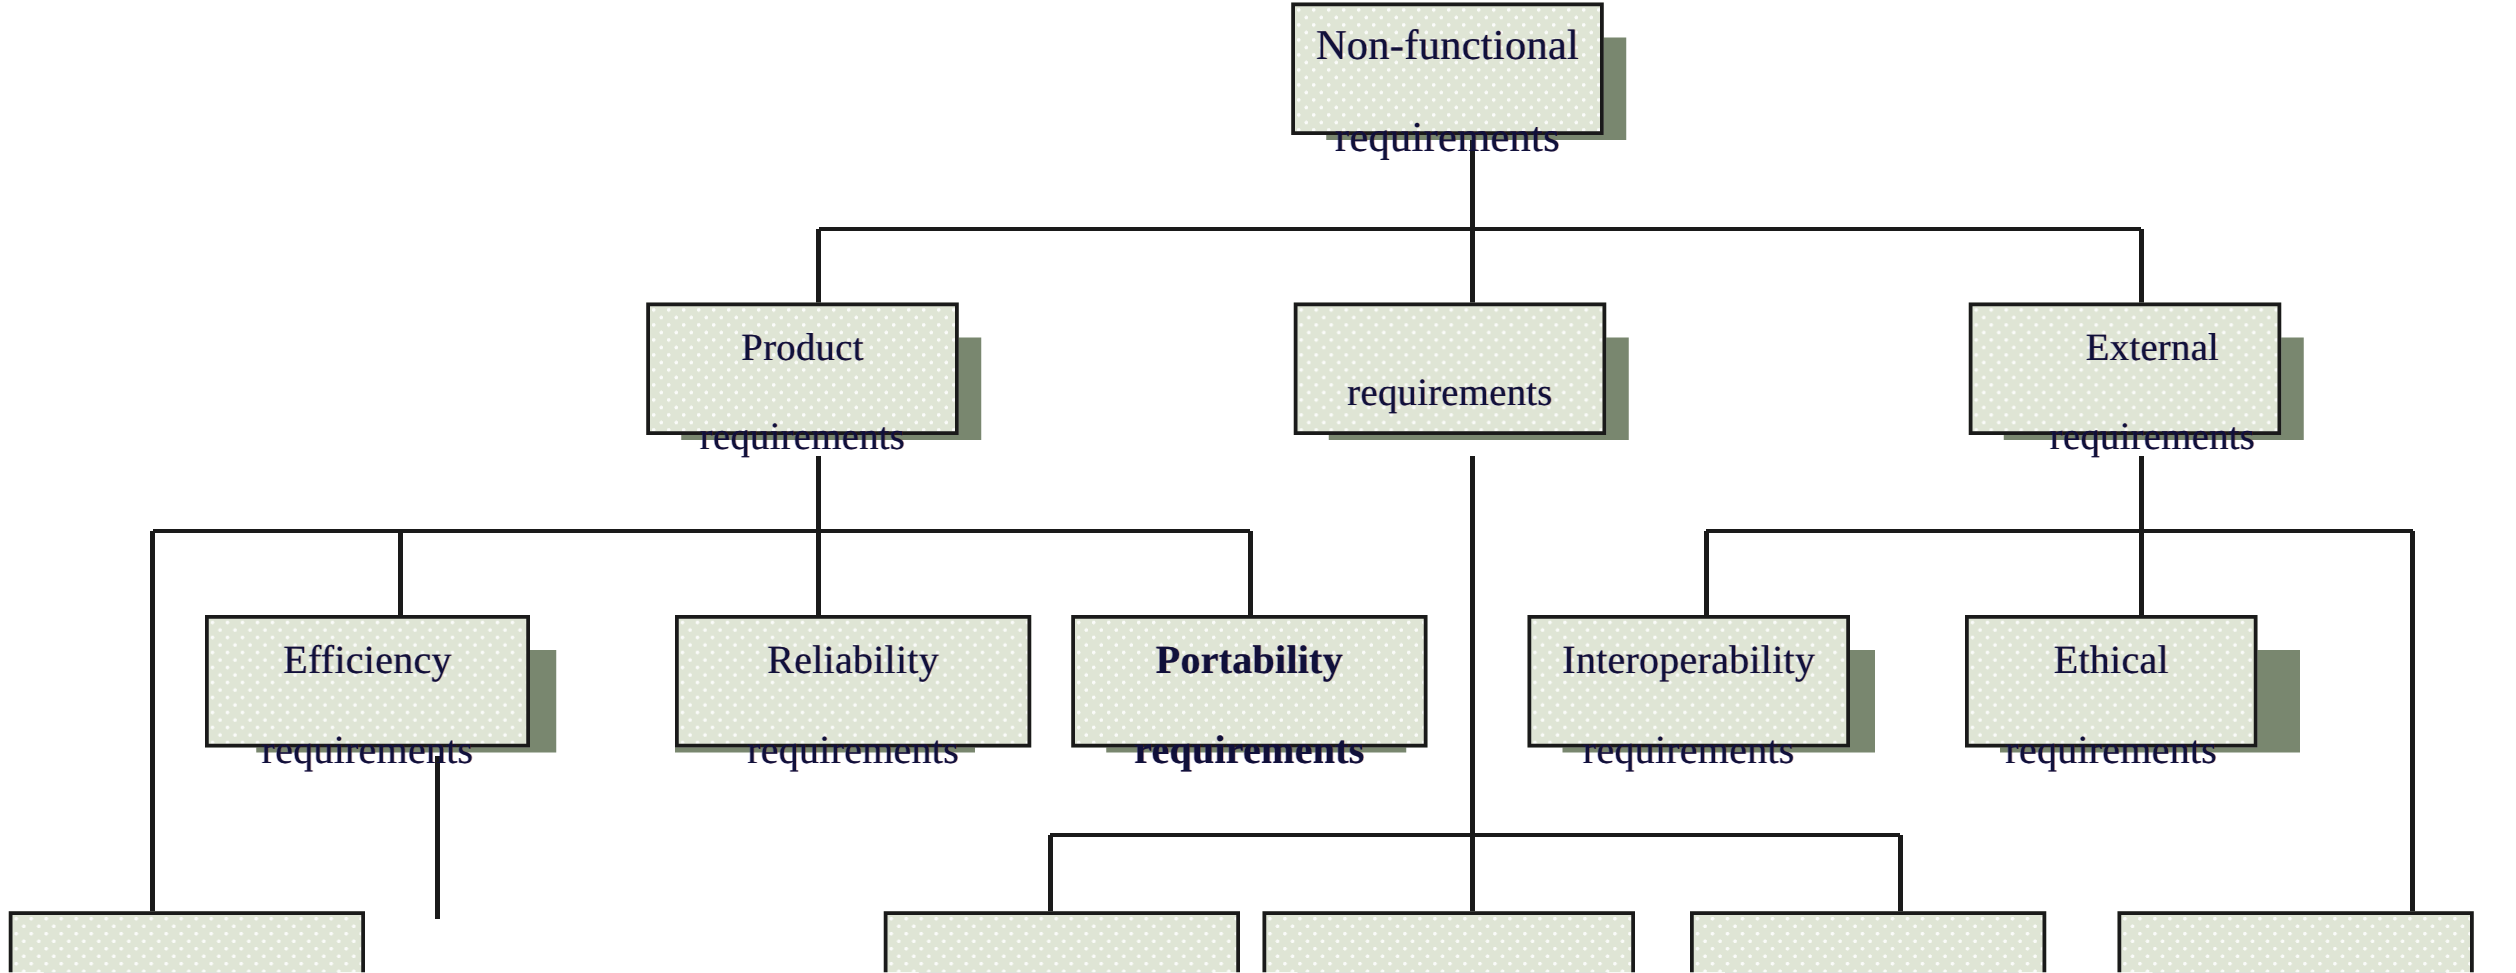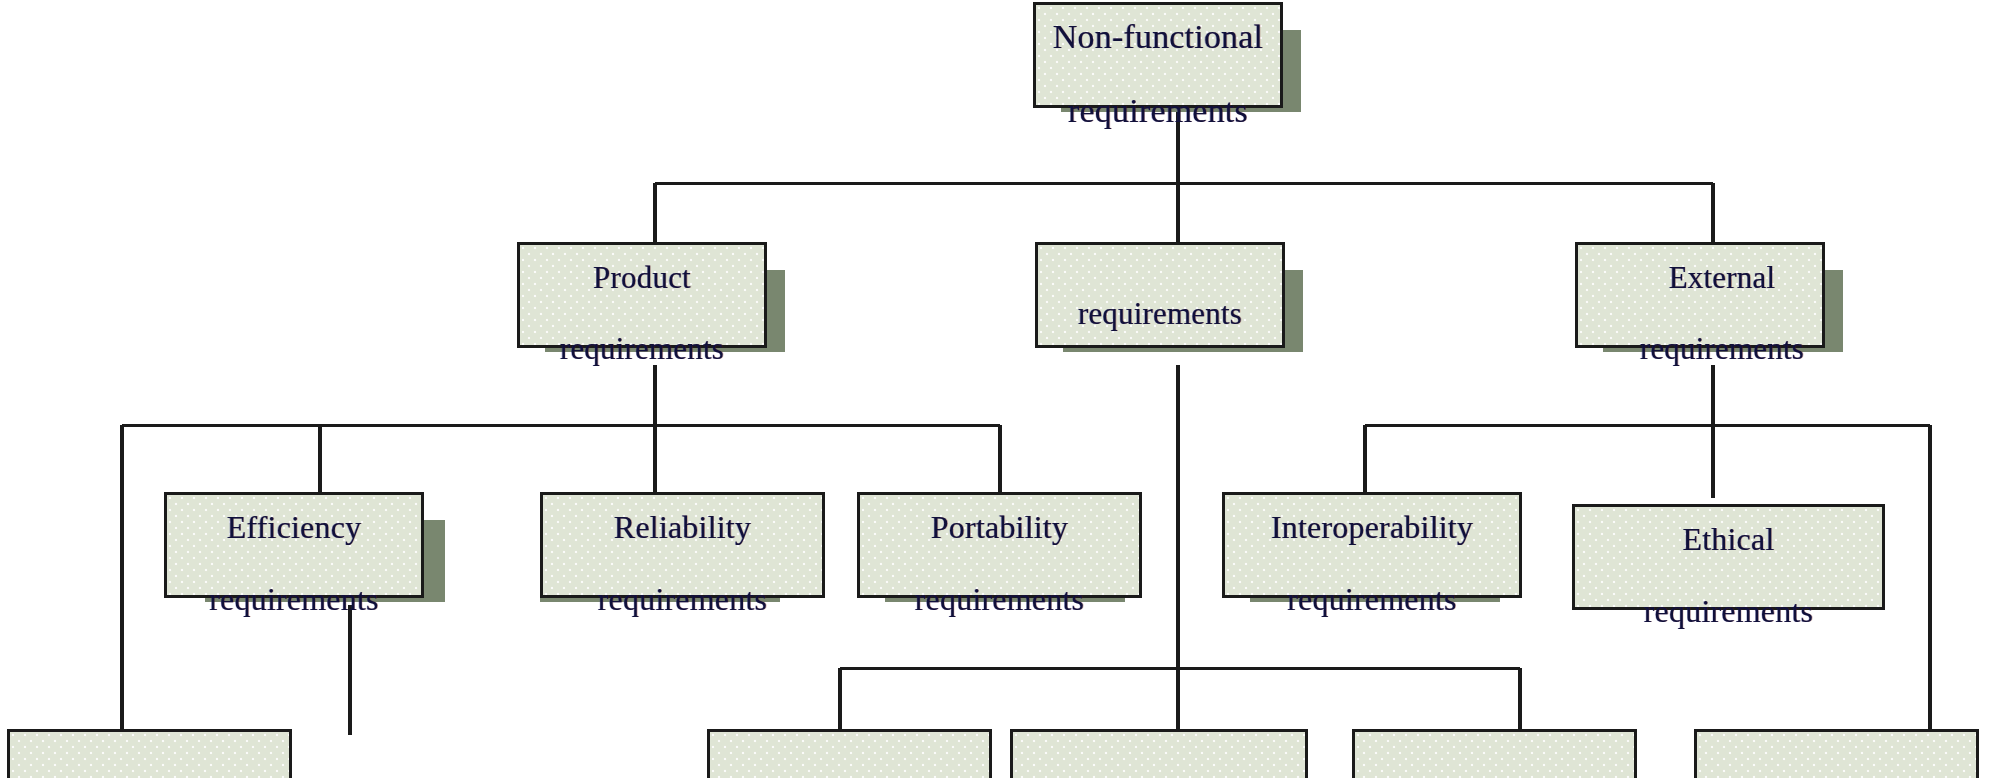--- a/index.html
+++ b/index.html
@@ -144,31 +144,31 @@
   <div class="node r2" style="left:164px; top:492px; width:260px; height:106px;">
     <span class="line">Efficiency</span>
     <span class="line">requirements</span>
   </div>
 
   <div class="node r2" style="left:540px; top:492px; width:285px; height:106px;">
     <span class="line">Reliability</span>
     <span class="line">requirements</span>
   </div>
 
-  <div class="node r2" style="left:857px; top:492px; width:285px; height:106px;">
+  <div class="node r2" style="left:857px; top:492px; width:285px; height:106px;font-weight:bold;">
     <span class="line">Portability</span>
     <span class="line">requirements</span>
   </div>
 
-  <div class="node r2" style="left:1222px; top:492px; width:300px; height:106px;">
+  <div class="node r2" style="left:1222px; top:492px; width:258px; height:106px;">
     <span class="line">Interoperability</span>
     <span class="line">requirements</span>
   </div>
 
-  <div class="node r2" style="left:1572px; top:504px; width:313px; height:106px;">
+  <div class="node r2" style="left:1572px; top:492px; width:234px; height:106px;">
     <span class="line">Ethical</span>
     <span class="line">requirements</span>
   </div>
 
   <div class="node r3" style="left:7px; top:729px; width:285px; height:106px;">
     <span class="line">Usability</span>
   </div>
 
   <div class="node r3" style="left:707px; top:729px; width:285px; height:106px;">
     <span class="line">Delivery</span>

